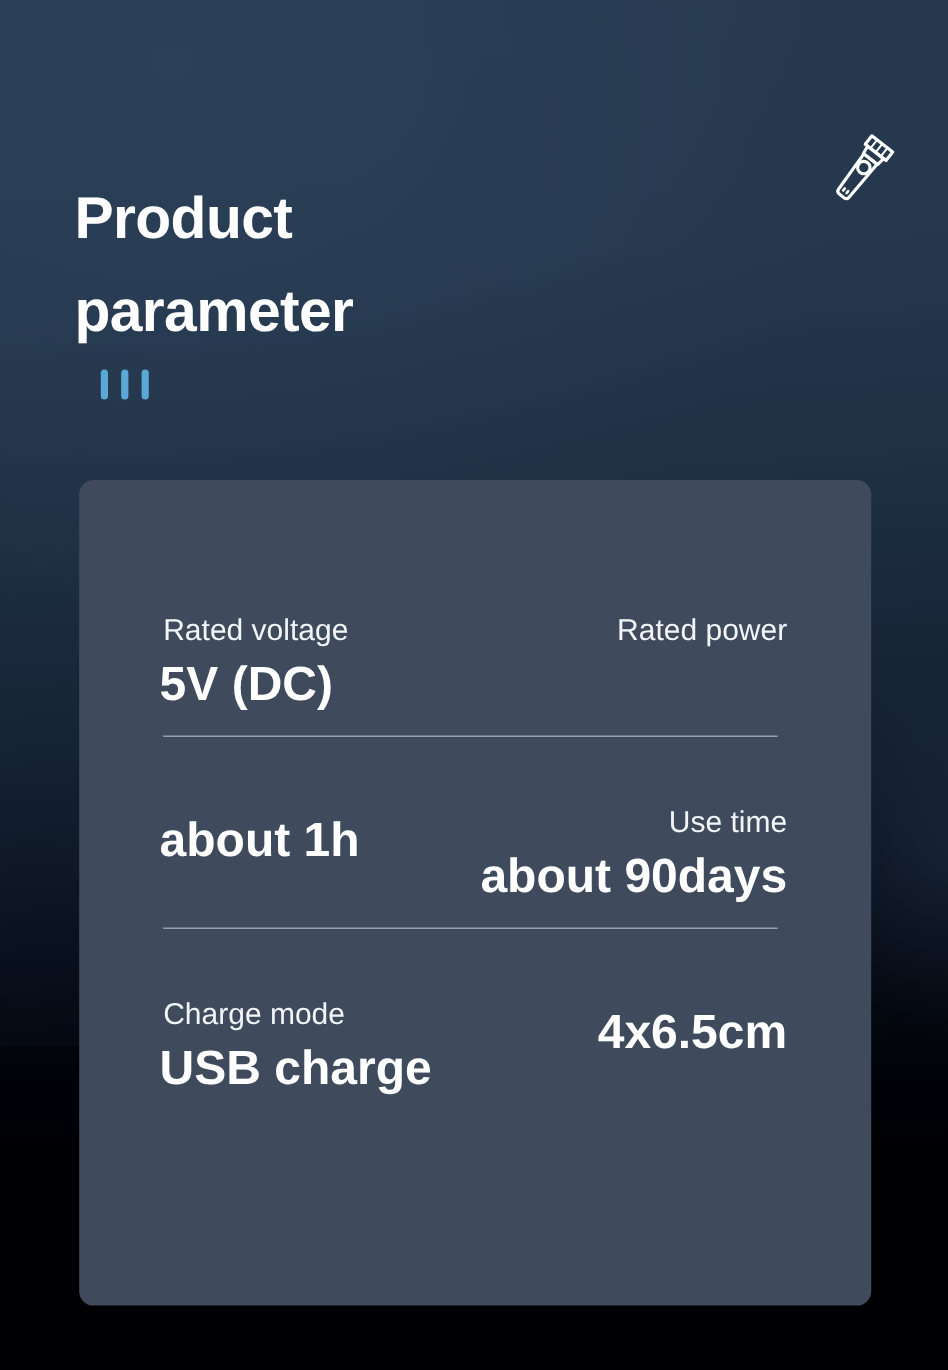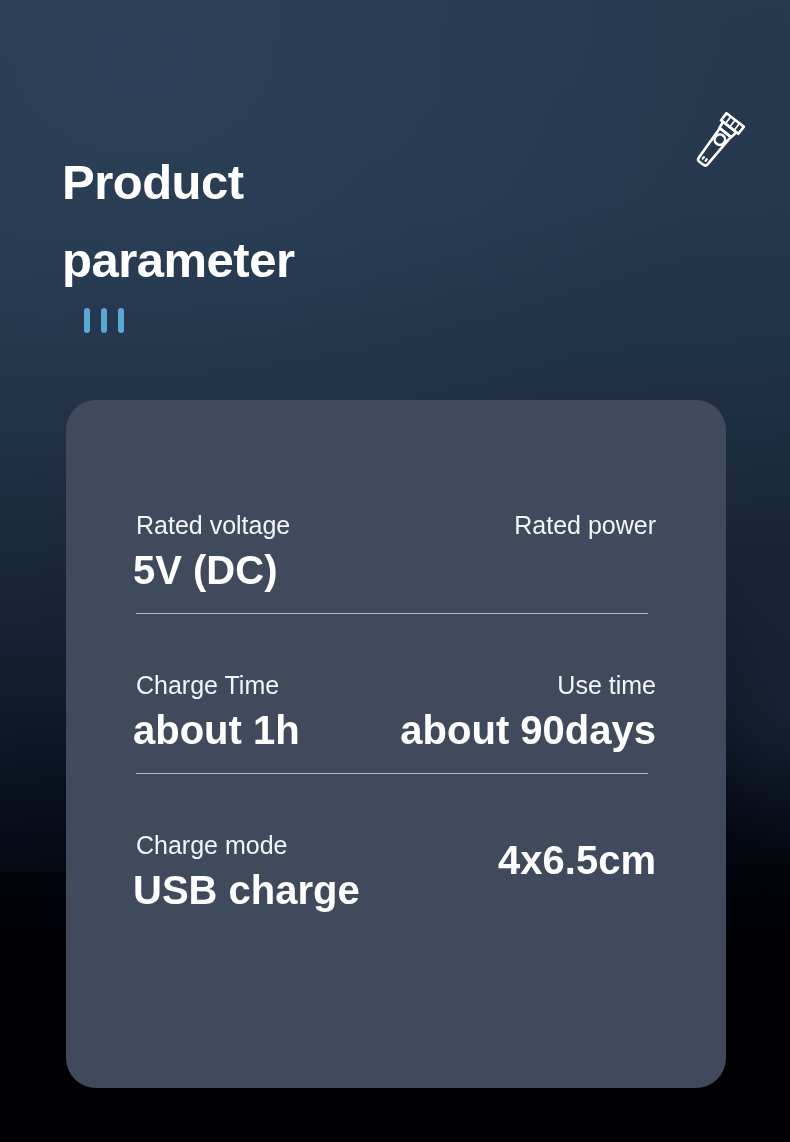--- a/index.html
+++ b/index.html
@@ -95,21 +95,21 @@
   }
 
   
   .param-card {
     position: absolute;
     left: 66px;
     top: 400px;
     width: 660px;
     height: 688px;
     background: #3f4b5c;
-    border-radius: 30px;
+    border-radius: 12px;
     padding: 3px;
   }
 
   .param-rows {
     position: absolute;
     left: 70px;
     top: 110px;
     width: 520px;
   }
 
@@ -202,21 +202,20 @@
         <div class="cell-b">
           <div class="param-label">Rated power</div>
         </div>
       </div>
       <div class="param-divider"></div>
     </div>
 
     <div class="param-row">
       <div class="param-cells">
         <div class="cell-a">
-          <div class="param-label">Charge Time</div>
           <div class="param-value">about 1h</div>
         </div>
         <div class="cell-b">
           <div class="param-label">Use time</div>
           <div class="param-value">about 90days</div>
         </div>
       </div>
       <div class="param-divider"></div>
     </div>
 

